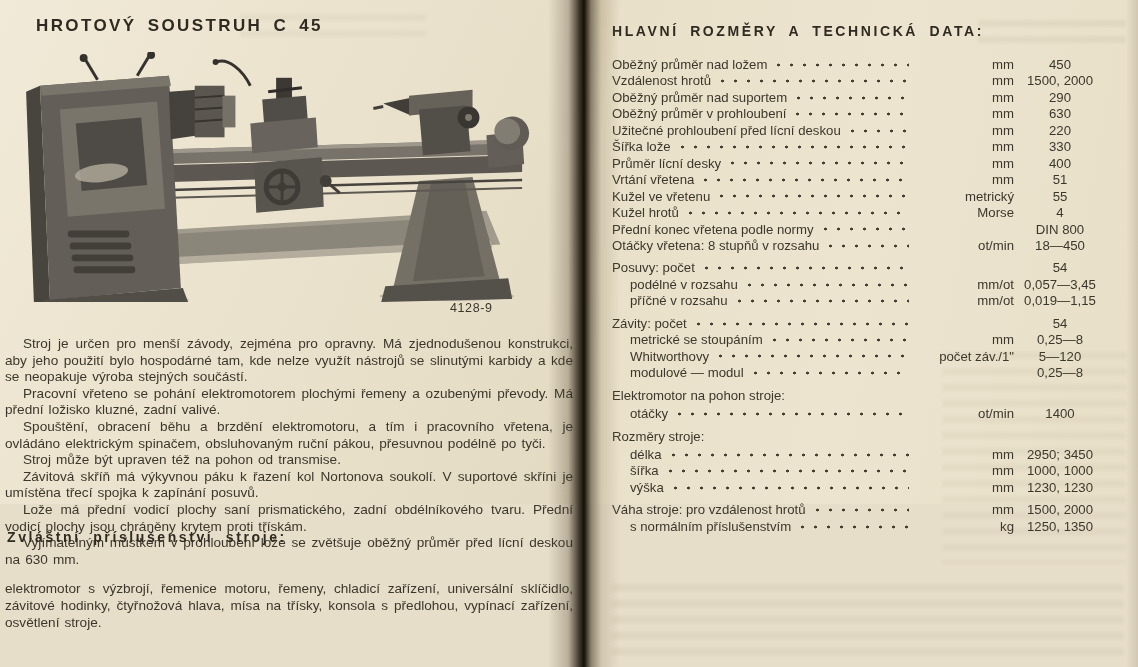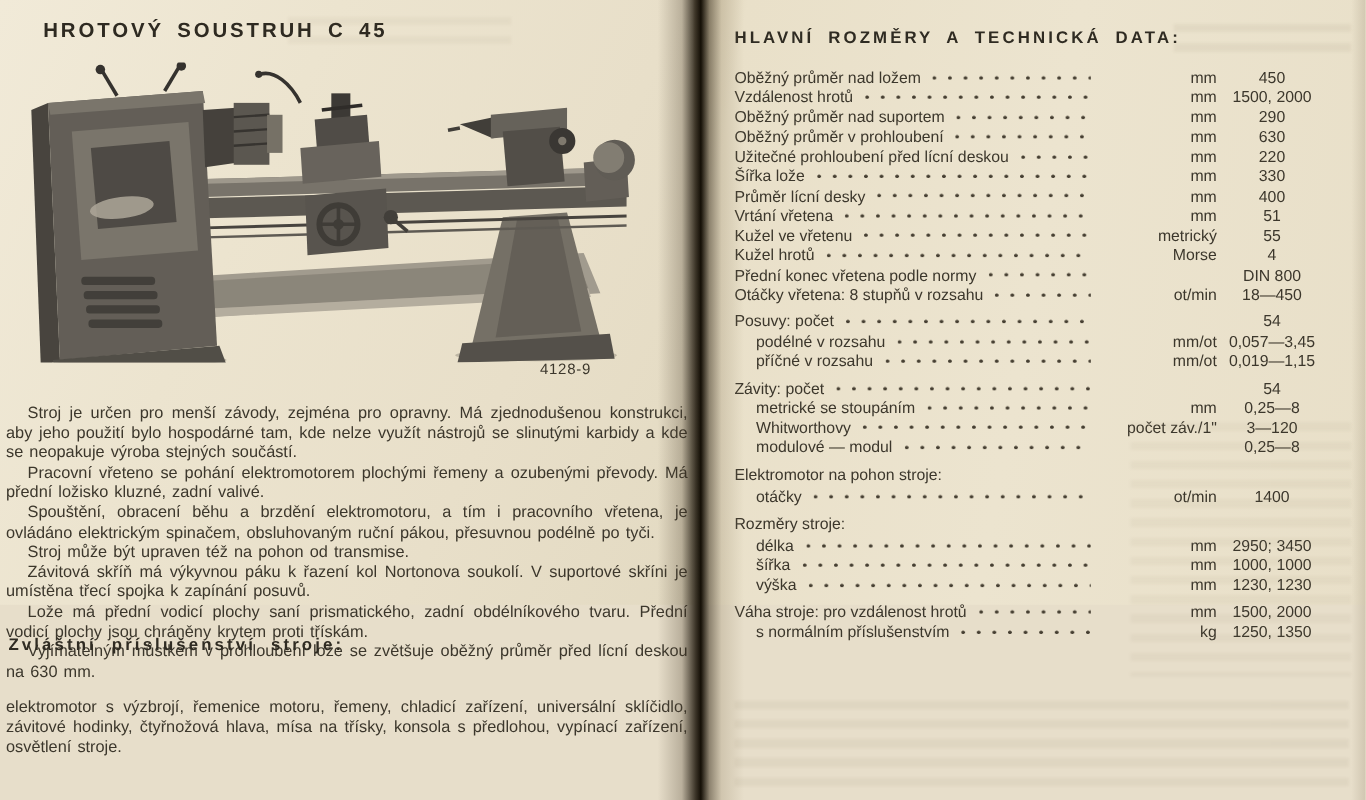--- a/index.html
+++ b/index.html
@@ -309,21 +309,21 @@
         <div class="spec-row">
           <span class="spec-label indent">metrické se stoupáním</span>
           <span class="spec-leader"></span>
           <span class="spec-unit">mm</span>
           <span class="spec-value">0,25—8</span>
         </div>
         <div class="spec-row">
           <span class="spec-label indent">Whitworthovy</span>
           <span class="spec-leader"></span>
           <span class="spec-unit">počet záv./1"</span>
-          <span class="spec-value">3—120</span>
+          <span class="spec-value">5—120</span>
         </div>
         <div class="spec-row">
           <span class="spec-label indent">modulové — modul</span>
           <span class="spec-leader"></span>
           <span class="spec-unit"></span>
           <span class="spec-value">0,25—8</span>
         </div>
       </div>
       <div class="spec-group">
         <div class="spec-header">Elektromotor na pohon stroje:</div>

